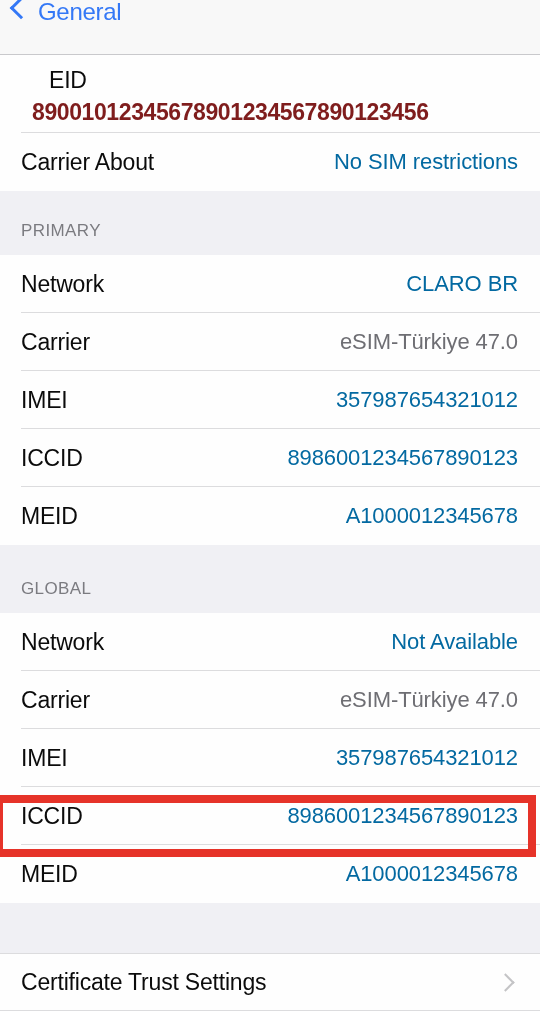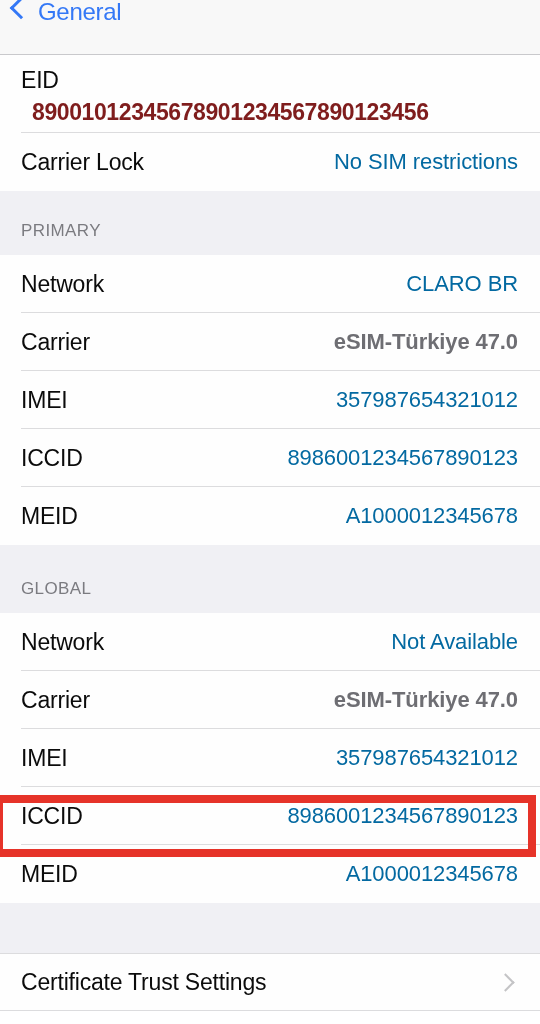--- a/index.html
+++ b/index.html
@@ -112,37 +112,38 @@
     white-space: nowrap;
   }
   .row .value {
     margin-left: auto;
     font-size: 22px;
     color: #0369a1;
     letter-spacing: -0.1px;
     white-space: nowrap;
   }
   .row .value.bold {
-    font-weight: bold;
+    font-weight: normal;
     color: #6E6E73;
   }
 
   
   .row-stacked {
     position: relative;
     background: #FEFEFE;
     padding: 12px 22px 12px 21px;
     box-sizing: border-box;
     height: 78px;
   }
   .row-stacked .label {
     font-size: 23px;
     color: #0b0b0b;
     letter-spacing: -0.2px;
     line-height: 1.15;
+    margin-left: 28px;
   }
   .row-stacked .value {
     font-size: 23px;
     font-weight: bold;
     color: #7f1d1d;
     letter-spacing: -0.4px;
     margin-top: 6px;
     margin-left: 11px;
     line-height: 1.15;
   }
@@ -206,21 +207,21 @@
 </div>
 
 <div class="group">
 
   <div class="row-stacked">
     <div class="label">EID</div>
     <div class="value">89001012345678901234567890123456</div>
   </div>
 
   <div class="row" style="height:58px;">
-    <span class="label">Carrier Lock</span>
+    <span class="label">Carrier About</span>
     <span class="value">No SIM restrictions</span>
   </div>
 
 </div>
 
 <div class="gap" style="height:64px;">
   <div class="gap-label">
     <span>PRIMARY</span>
   </div>
 </div>

